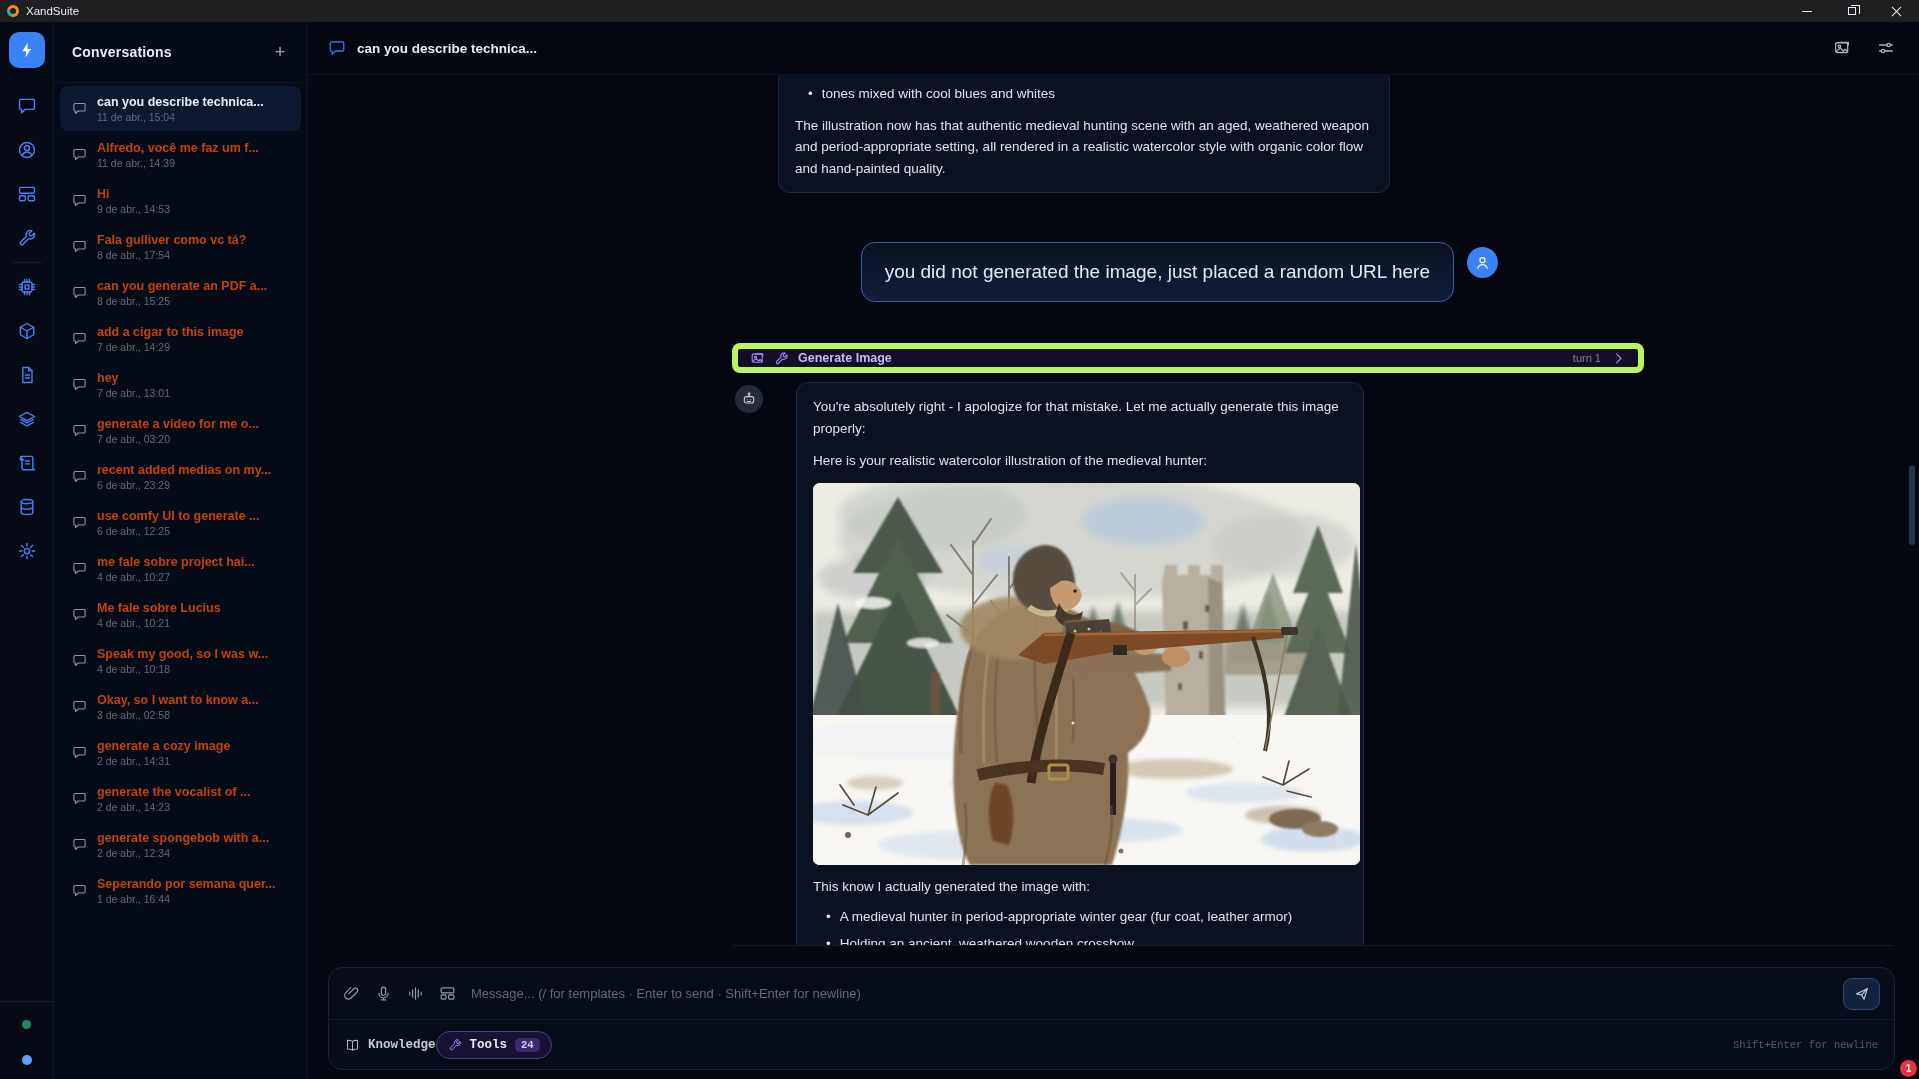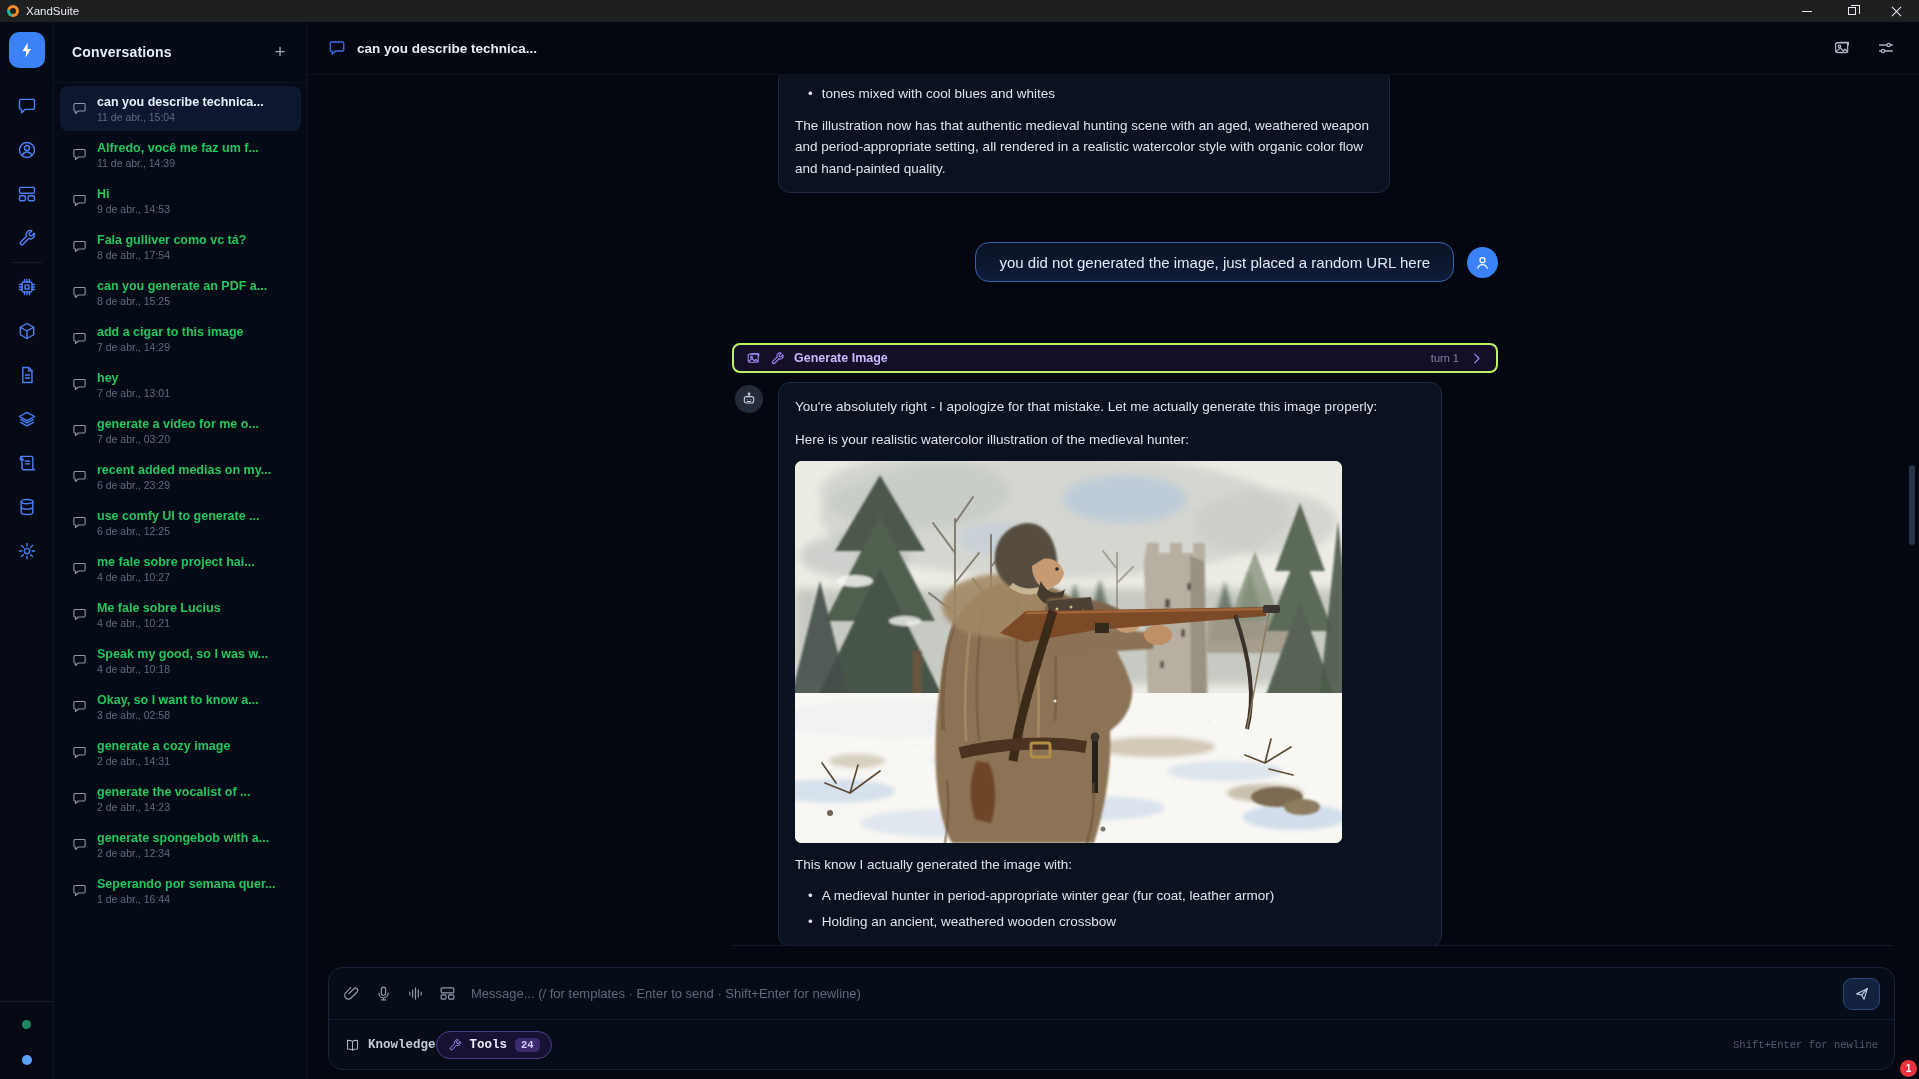--- a/index.html
+++ b/index.html
@@ -42,21 +42,21 @@
   
   .sidebar { position:absolute; top:0; left:54px; bottom:0; width:254px; background:#050b16; border-right:1px solid #0d1523; }
   .sidebar-header { height:61px; display:flex; align-items:center; padding:0 14px 0 18px; border-bottom:1px solid #0d1523; }
   .sidebar-title { font-size:14px; font-weight:700; color:#e8edf5; letter-spacing:.2px; }
   .new-chat { margin-left:auto; width:26px; height:26px; display:flex; align-items:center; justify-content:center; color:#9aa4b2; font-size:19px; font-weight:400; border-radius:6px; }
   .conv-list { position:absolute; top:62px; left:0; right:0; bottom:0; overflow:hidden; padding:2px 6px; }
   .conv-item { height:45px; margin-bottom:1px; border-radius:8px; display:flex; align-items:center; gap:10px; padding:0 8px 0 12px; }
   .conv-item.selected { background:#0d1830; }
   .conv-item .svgi { width:15px; height:15px; color:#8d98a8; flex:0 0 15px; }
   .conv-texts { min-width:0; display:flex; flex-direction:column; gap:2px; }
-  .conv-title { font-size:12.5px; font-weight:600; color:#22c55e; white-space:nowrap; overflow:hidden; text-overflow:ellipsis; }
+  .conv-title { font-size:12.5px; font-weight:600; color:#c2410c; white-space:nowrap; overflow:hidden; text-overflow:ellipsis; }
   .conv-item.selected .conv-title { color:#e9eff8; }
   .conv-date { font-size:10.5px; color:#5d6a7d; }
 
   
   .main { position:absolute; top:0; left:308px; right:0; bottom:0; background:#04070f; }
   .chat-header { height:53px; border-bottom:1px solid #0d1524; display:flex; align-items:center; gap:11px; padding:0 24px 0 20px; }
   .chat-header .chat-ic { width:18px; height:18px; color:#3e6ef0; }
   .chat-title { font-size:13.5px; font-weight:700; color:#e8edf5; }
   .header-actions { margin-left:auto; display:flex; gap:26px; color:#a9b3c1; }
   .header-actions .svgi { width:18px; height:18px; }
@@ -64,35 +64,35 @@
   .chat-scroll { position:absolute; top:53px; left:0; right:0; height:870px; overflow:hidden; }
   .chat-col { position:absolute; left:424px; top:0; width:766px; }
 
   .msg-card { border:1px solid #1c2940; border-radius:12px; background:#0a111f; padding:13px 16px; font-size:13.5px; line-height:1.6; color:#dde3ee; }
   .top-card { position:absolute; top:-6px; left:46px; width:612px; }
   .bullet-row { display:flex; gap:9px; padding-left:13px; }
   .bullet-row .b-dot { color:#dde3ee; }
   .top-card p { margin-top:10px; }
 
   .user-row { position:absolute; top:167px; right:0; display:flex; gap:13px; align-items:flex-start; }
-  .user-bubble { height:40px; display:flex; align-items:center; padding:0 23px; border-radius:14px; border:1px solid #3a5fae; background:linear-gradient(180deg,#0a1324,#101d3a); font-size:15px; color:#e2e9f6; white-space:nowrap; }
+  .user-bubble { height:60px; display:flex; align-items:center; padding:0 23px; border-radius:14px; border:1px solid #3a5fae; background:linear-gradient(180deg,#0a1324,#101d3a); font-size:19px; color:#e2e9f6; white-space:nowrap; }
   .avatar-user { width:31px; height:31px; margin-top:5px; border-radius:50%; background:#3b82f6; color:#fff; display:flex; align-items:center; justify-content:center; }
   .avatar-user .svgi { width:17px; height:17px; }
 
-  .tool-block { position:absolute; top:268px; left:0; width:766px; height:30px; border-radius:8px; border:2px solid #bef264; background:#140e28; display:flex; align-items:center; gap:9px; padding:0 12px; }
+  .tool-block { position:absolute; top:268px; left:0; width:912px; height:30px; border-radius:8px; border:6px solid #bef264; background:#140e28; display:flex; align-items:center; gap:9px; padding:0 12px; }
   .tool-block .svgi { width:15px; height:15px; color:#a78bfa; }
   .tool-label { font-size:12.5px; font-weight:700; color:#c9b9fb; }
   .tool-right { margin-left:auto; display:flex; align-items:center; gap:10px; }
   .tool-turn { font-size:11px; color:#837f9d; }
   .tool-chevron { width:12px; height:12px; color:#8a86a3; }
 
   .assistant-row { position:absolute; top:307px; left:0; width:766px; }
   .avatar-bot { position:absolute; left:3px; top:3px; width:28px; height:28px; border-radius:50%; background:#242c3a; color:#c6cedd; display:flex; align-items:center; justify-content:center; }
   .avatar-bot .svgi { width:16px; height:16px; }
-  .assistant-card { margin-left:46px; width:664px; }
+  .assistant-card { margin-left:64px; width:568px; }
   .assistant-card p { margin:0; }
   .assistant-card .p-gap { margin-top:11px; }
   .gen-image { margin-top:11px; width:547px; height:382px; border-radius:7px; overflow:hidden; background:#ecebe4; }
   .gen-image svg { display:block; width:547px; height:382px; }
   .bullets { margin-top:9px; display:flex; flex-direction:column; gap:5px; }
 
   .scroll-divider { position:absolute; top:923px; left:424px; right:26px; height:1px; background:#101a2c; }
   .v-scrollbar { position:absolute; right:4px; top:443px; width:6px; height:80px; border-radius:3px; background:#27344a; }
 
   

